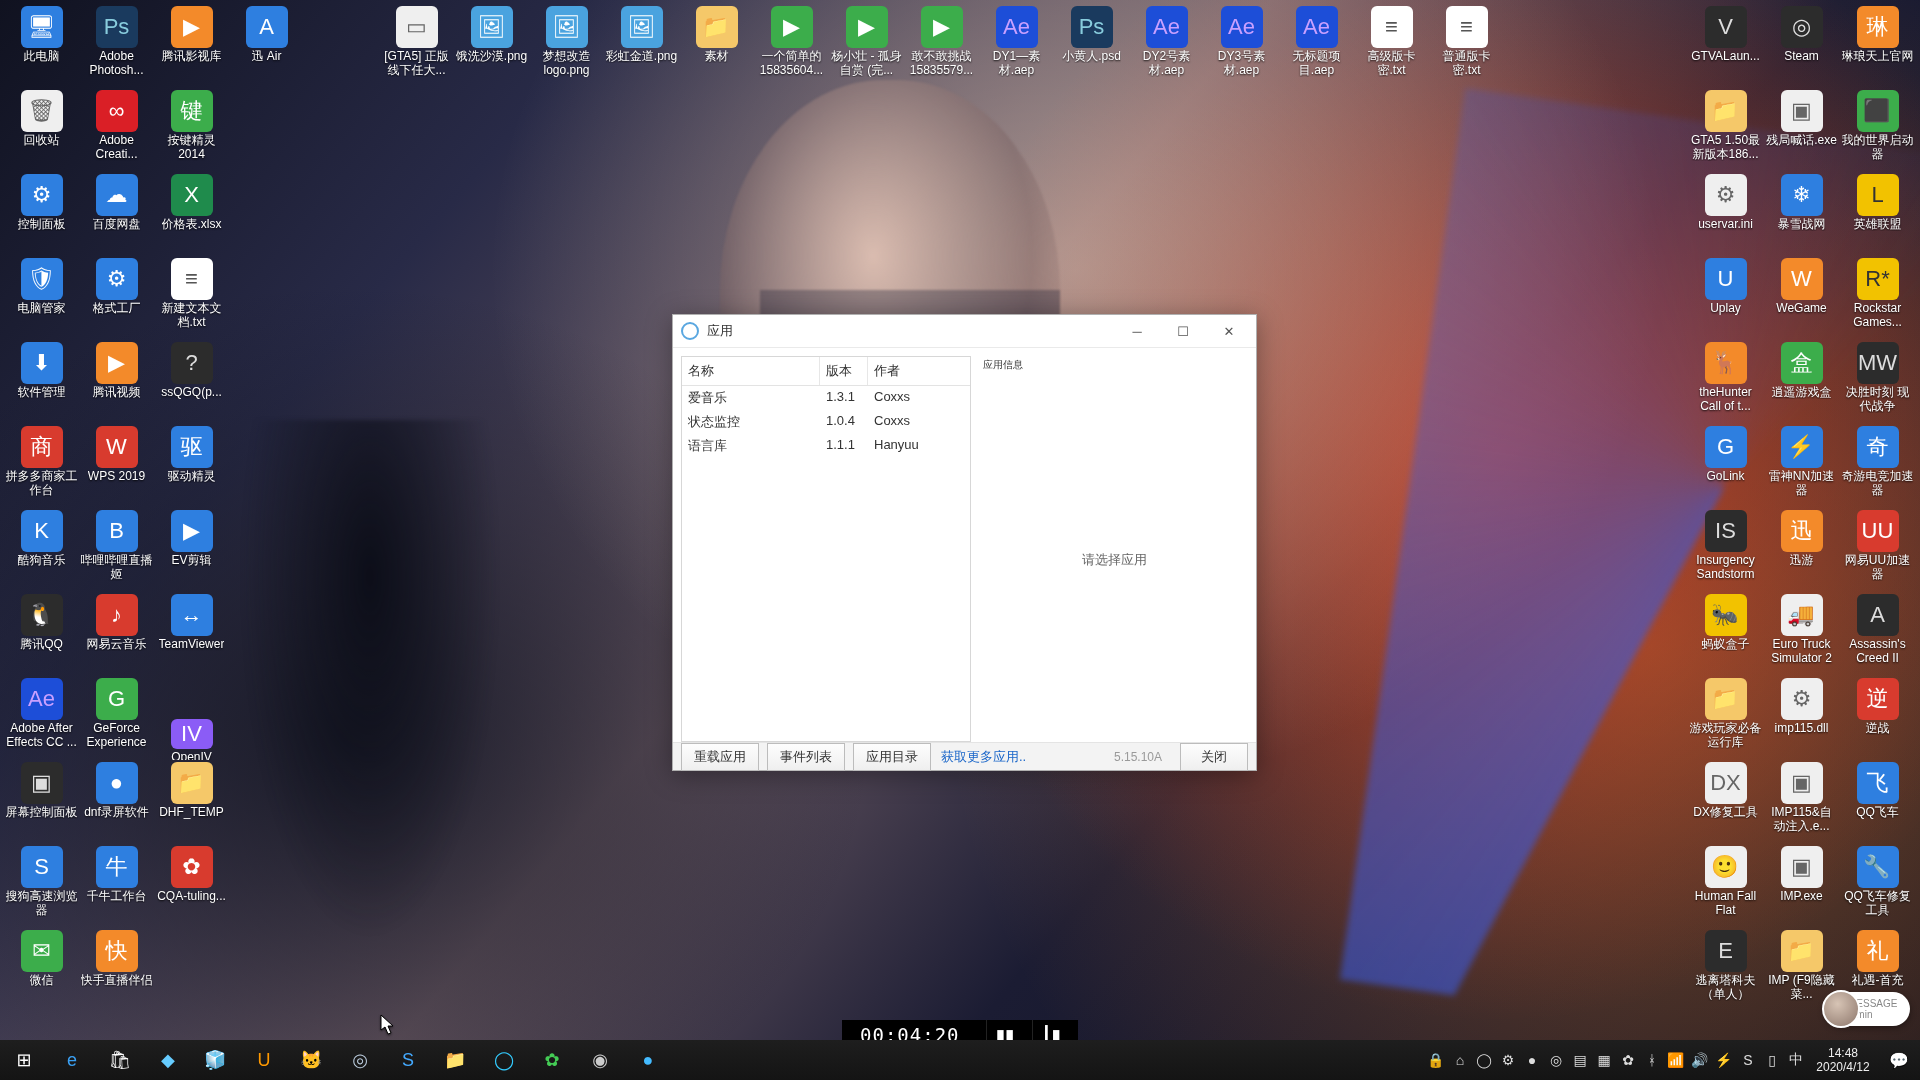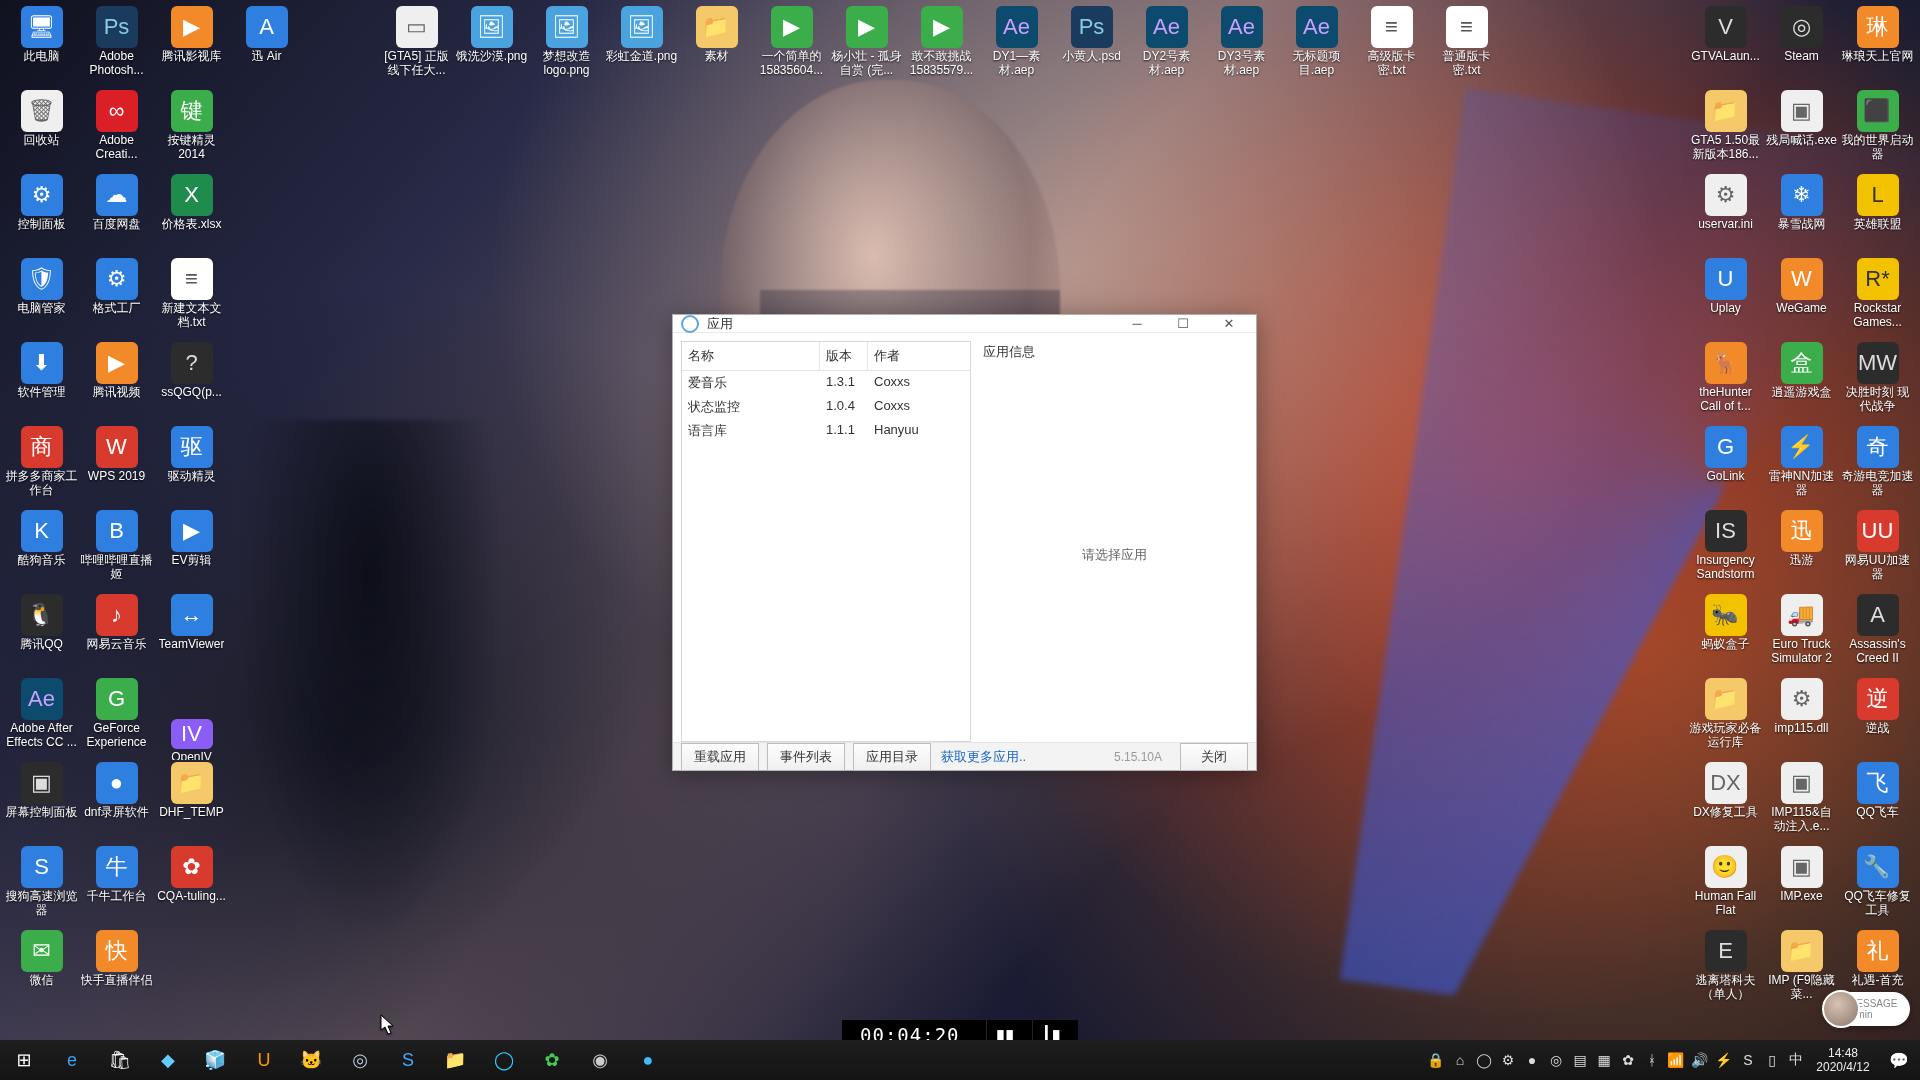--- a/index.html
+++ b/index.html
@@ -29,55 +29,55 @@
   
   .desktop { position:absolute; inset:0 0 40px 0; }
   .icon-col { position:absolute; top:4px; display:flex; flex-direction:column; gap:0; }
   .icon-row { position:absolute; display:flex; flex-direction:row; gap:0; }
   .d-ic { width:75px; height:84px; display:flex; flex-direction:column; align-items:center; justify-content:flex-start; color:#fff; text-align:center; cursor:default; padding-top:2px; }
   .d-ic .g { width:42px; height:42px; border-radius:6px; display:flex; align-items:center; justify-content:center; font-size:22px; margin-bottom:1px; }
   .d-ic .t { font-size:12px; line-height:14px; text-shadow:0 1px 2px rgba(0,0,0,0.9); max-width:72px; overflow:hidden; display:-webkit-box; -webkit-line-clamp:2; -webkit-box-orient:vertical; }
   
   .g-folder { background:#f5c869; }
   .g-ps { background:#1a3a5e; color:#8cd; }
-  .g-ae { background:#0c4a6e; color:#c9a0ff; }
+  .g-ae { background:#1d4ed8; color:#c9a0ff; }
   .g-txt { background:#fff; color:#555; }
   .g-xls { background:#1f8b4c; color:#fff; }
   .g-img { background:#4aa3df; color:#fff; }
   .g-blue { background:#2e7fe0; color:#fff; }
   .g-red { background:#d83b2e; color:#fff; }
   .g-green { background:#3cad4b; color:#fff; }
   .g-orange { background:#f38a2a; color:#fff; }
   .g-dark { background:#2c2c2c; color:#ddd; }
   .g-white { background:#efefef; color:#666; }
   .g-yellow { background:#f2c200; color:#333; }
   .g-purple { background:#8b5cf6; color:#fff;margin-top:41px; }
   .g-cc { background:#da1f26; color:#fff; border-radius:10px; }
 
   
   .win { position:absolute; left:672px; top:314px; width:585px; height:457px; background:#fff; border:1px solid #b0b0b0; box-shadow:0 4px 24px rgba(0,0,0,0.35); display:flex; flex-direction:column; }
-  .titlebar { height:18px; display:flex; align-items:center; padding:0 4px 0 8px; background:#fff; border-bottom:1px solid #eaeaea; }
+  .titlebar { height:33px; display:flex; align-items:center; padding:0 4px 0 8px; background:#fff; border-bottom:1px solid #eaeaea; }
   .titlebar .app-icon { width:18px; height:18px; border:2px solid #5aa7e0; border-radius:50%; margin-right:8px; }
   .titlebar .title { flex:1; color:#333; font-size:13px; }
   .tbtn { width:46px; height:32px; display:flex; align-items:center; justify-content:center; color:#555; }
 
   .win-body { flex:1; display:flex; padding:8px 8px 0 8px; gap:8px; }
   .list-pane { width:290px; border:1px solid #d7d7d7; background:#fff; display:flex; flex-direction:column; }
   .lp-head { display:flex; border-bottom:1px solid #e3e3e3; font-size:13px; color:#333; background:#fff; }
   .lp-head div { padding:5px 6px; border-right:1px solid #e7e7e7; }
   .lp-head div:last-child { border-right:none; }
   .c-name { width:138px; }
   .c-ver { width:48px; }
   .c-auth { flex:1; }
   .lp-rows { flex:1; overflow:auto; }
   .lp-row { display:flex; font-size:13px; color:#333; }
   .lp-row div { padding:3px 6px; }
 
   .info-pane { flex:1; border:none; padding:0 0 0 2px; display:flex; flex-direction:column; }
-  .info-title { font-size:13px; color:#333; padding:2px 2px 6px 2px; }
+  .info-title { font-size:10px; color:#333; padding:2px 2px 6px 2px; }
   .info-body { flex:1; display:flex; align-items:center; justify-content:center; color:#666; font-size:13px; }
 
   .win-foot { height:28px; border-top:1px solid #e4e4e4; background:#f3f3f3; display:flex; align-items:center; padding:0 8px; gap:8px; }
   .btn { height:28px; min-width:68px; padding:0 12px; border:1px solid #bcbcbc; background:linear-gradient(#fdfdfd,#efefef); font-size:13px; color:#333; display:flex; align-items:center; justify-content:center; cursor:pointer; }
   .link { color:#1a66c9; font-size:13px; cursor:pointer; margin-left:2px; }
   .spacer { flex:1; }
   .ver { color:#9a9a9a; font-size:12px; margin-right:10px; }
 
   
   .vidbar { position:absolute; left:842px; top:1050px; width:236px; height:30px; background:#000; display:flex; align-items:center; color:#fff; transform:translateY(-30px);gap:8px; }

